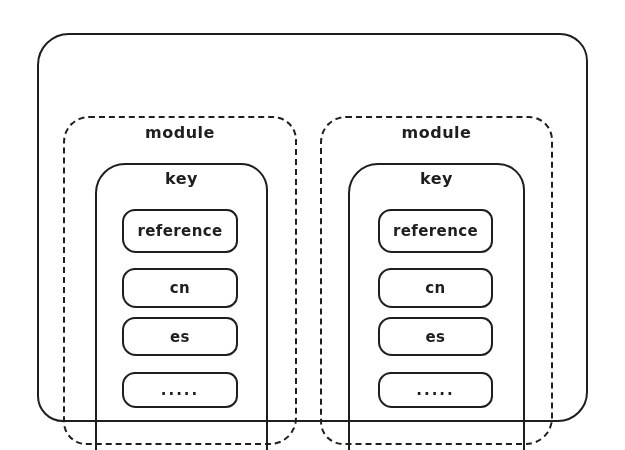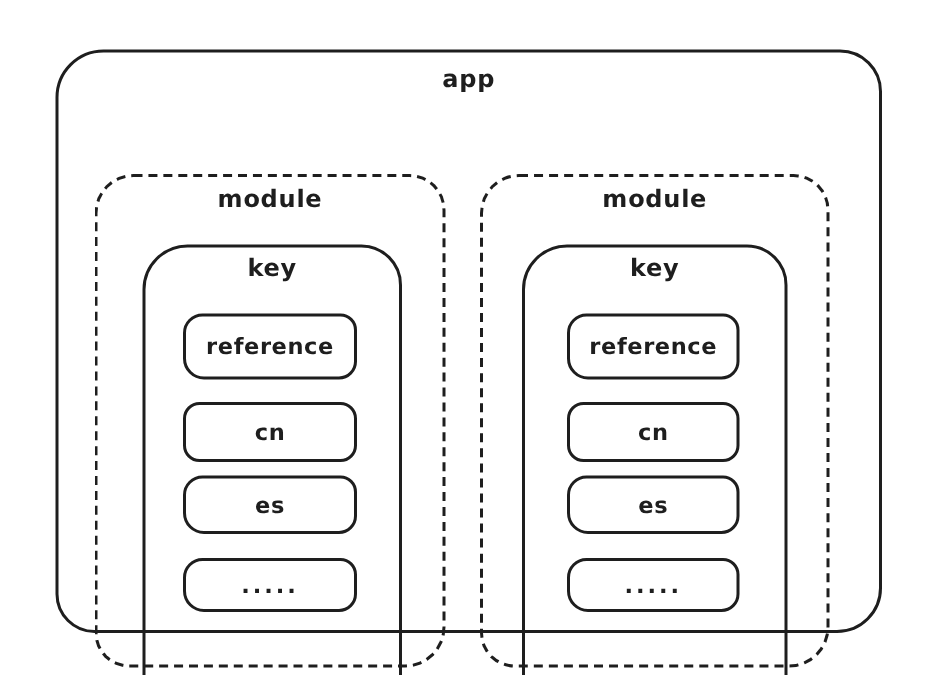--- a/index.html
+++ b/index.html
@@ -67,31 +67,30 @@
     align-items:center;
     justify-content:center;
     font-size:15px;
     font-weight:600;
     letter-spacing:0.4px;
     text-align:right;
   }
   .key-left  .item-box{left:25px;}
   .key-right .item-box{left:28px;width:115px;}
   .item-reference{top:44px;height:44px;}
-  .item-cn{top:103px;height:40px;border-radius:11px;}
+  .item-cn{top:103px;height:40px;}
   .item-es{top:152px;height:39px;}
   .item-dots{top:207px;height:36px;letter-spacing:2px;font-weight:bold;}
 </style>
 </head>
 <body>
 
 <div class="canvas">
 
   <div class="app-box">
-    <div class="box-label">app</div>
 
     <div class="module-box module-left">
       <div class="box-label">module</div>
 
       <div class="key-box key-left">
         <div class="box-label">key</div>
 
         <div class="item-box item-reference">reference</div>
         <div class="item-box item-cn">cn</div>
         <div class="item-box item-es">es</div>

